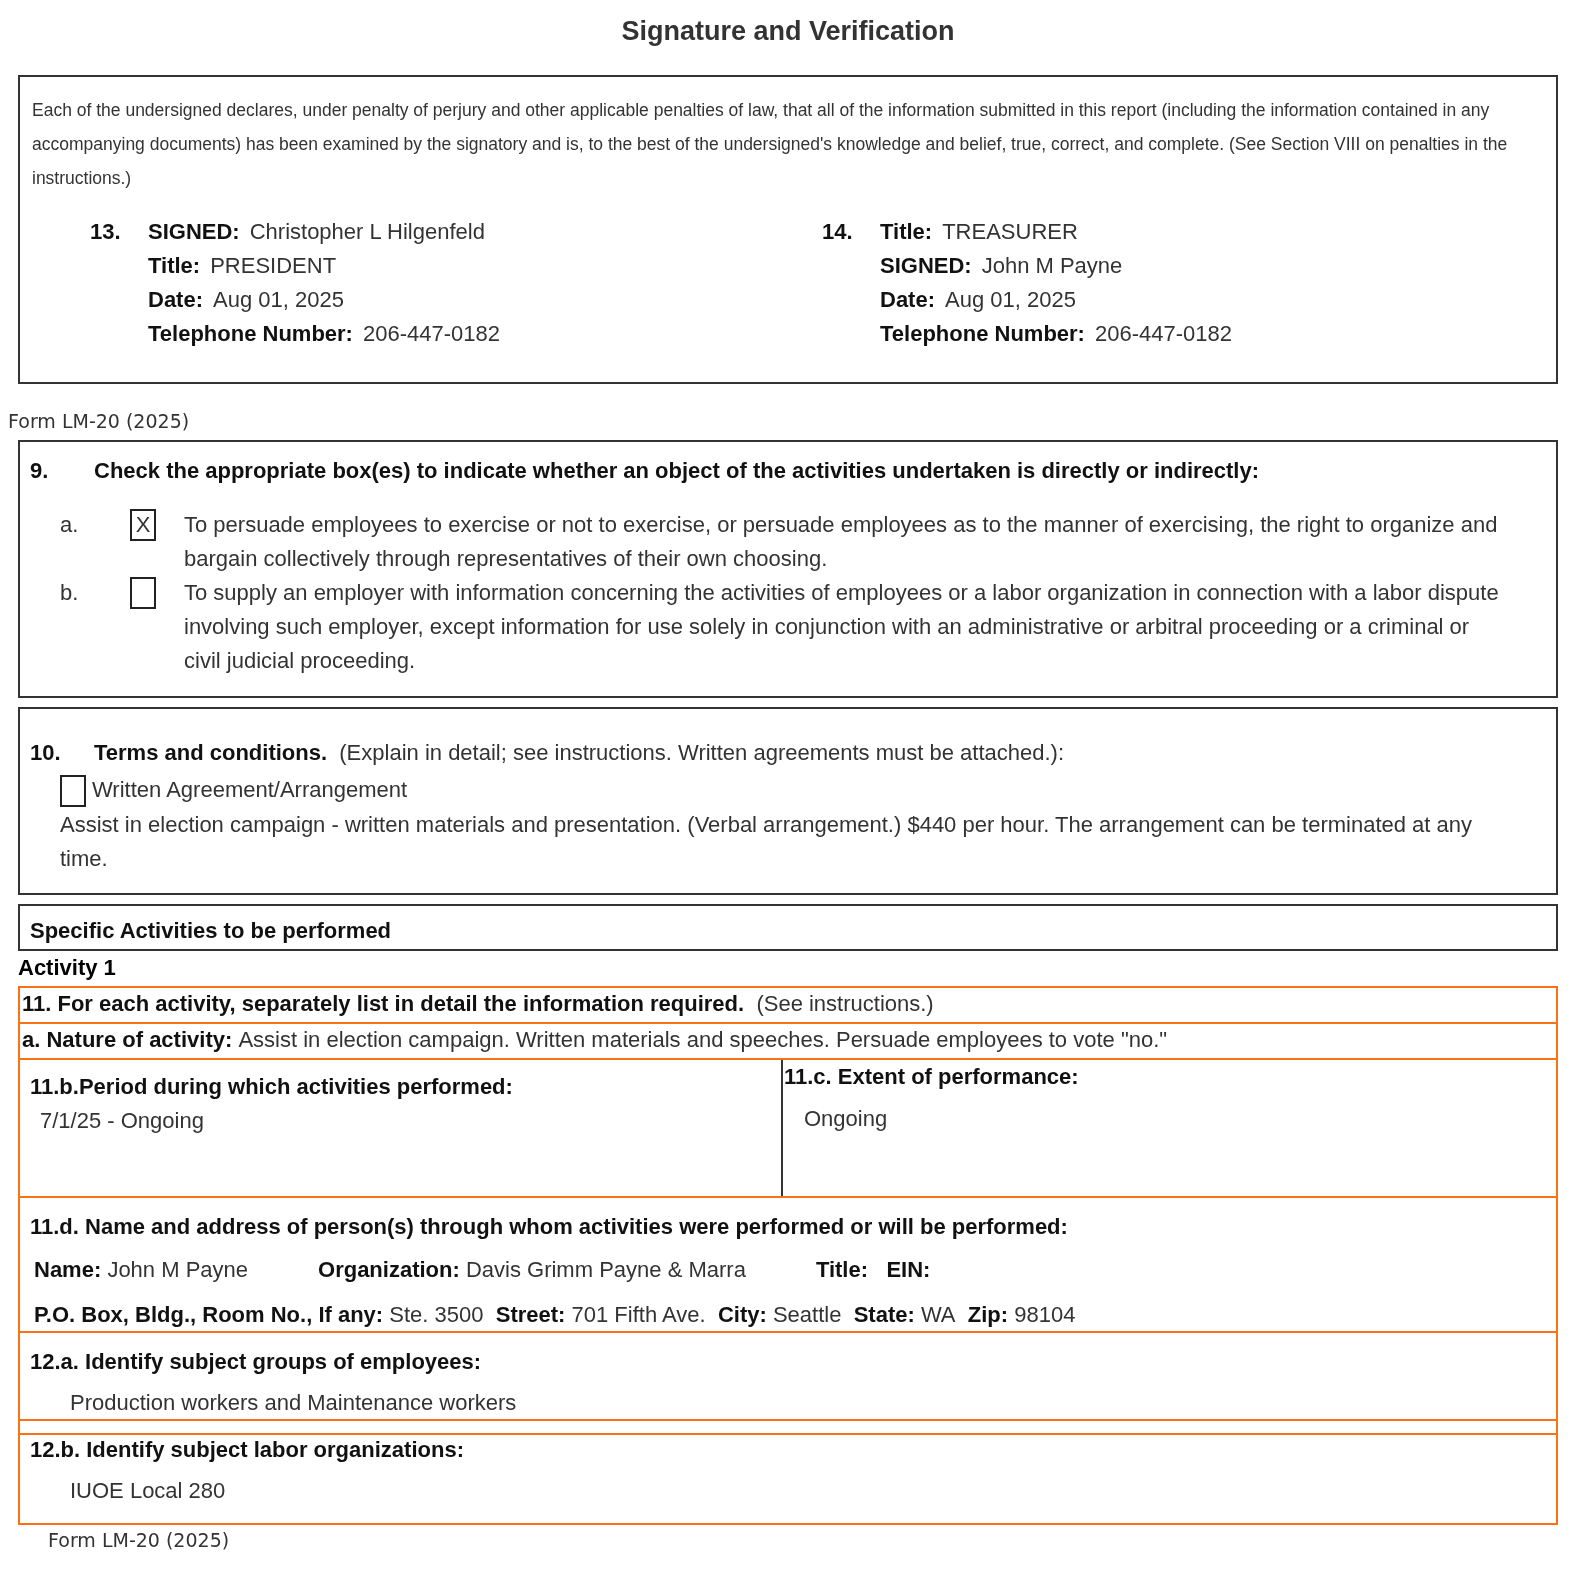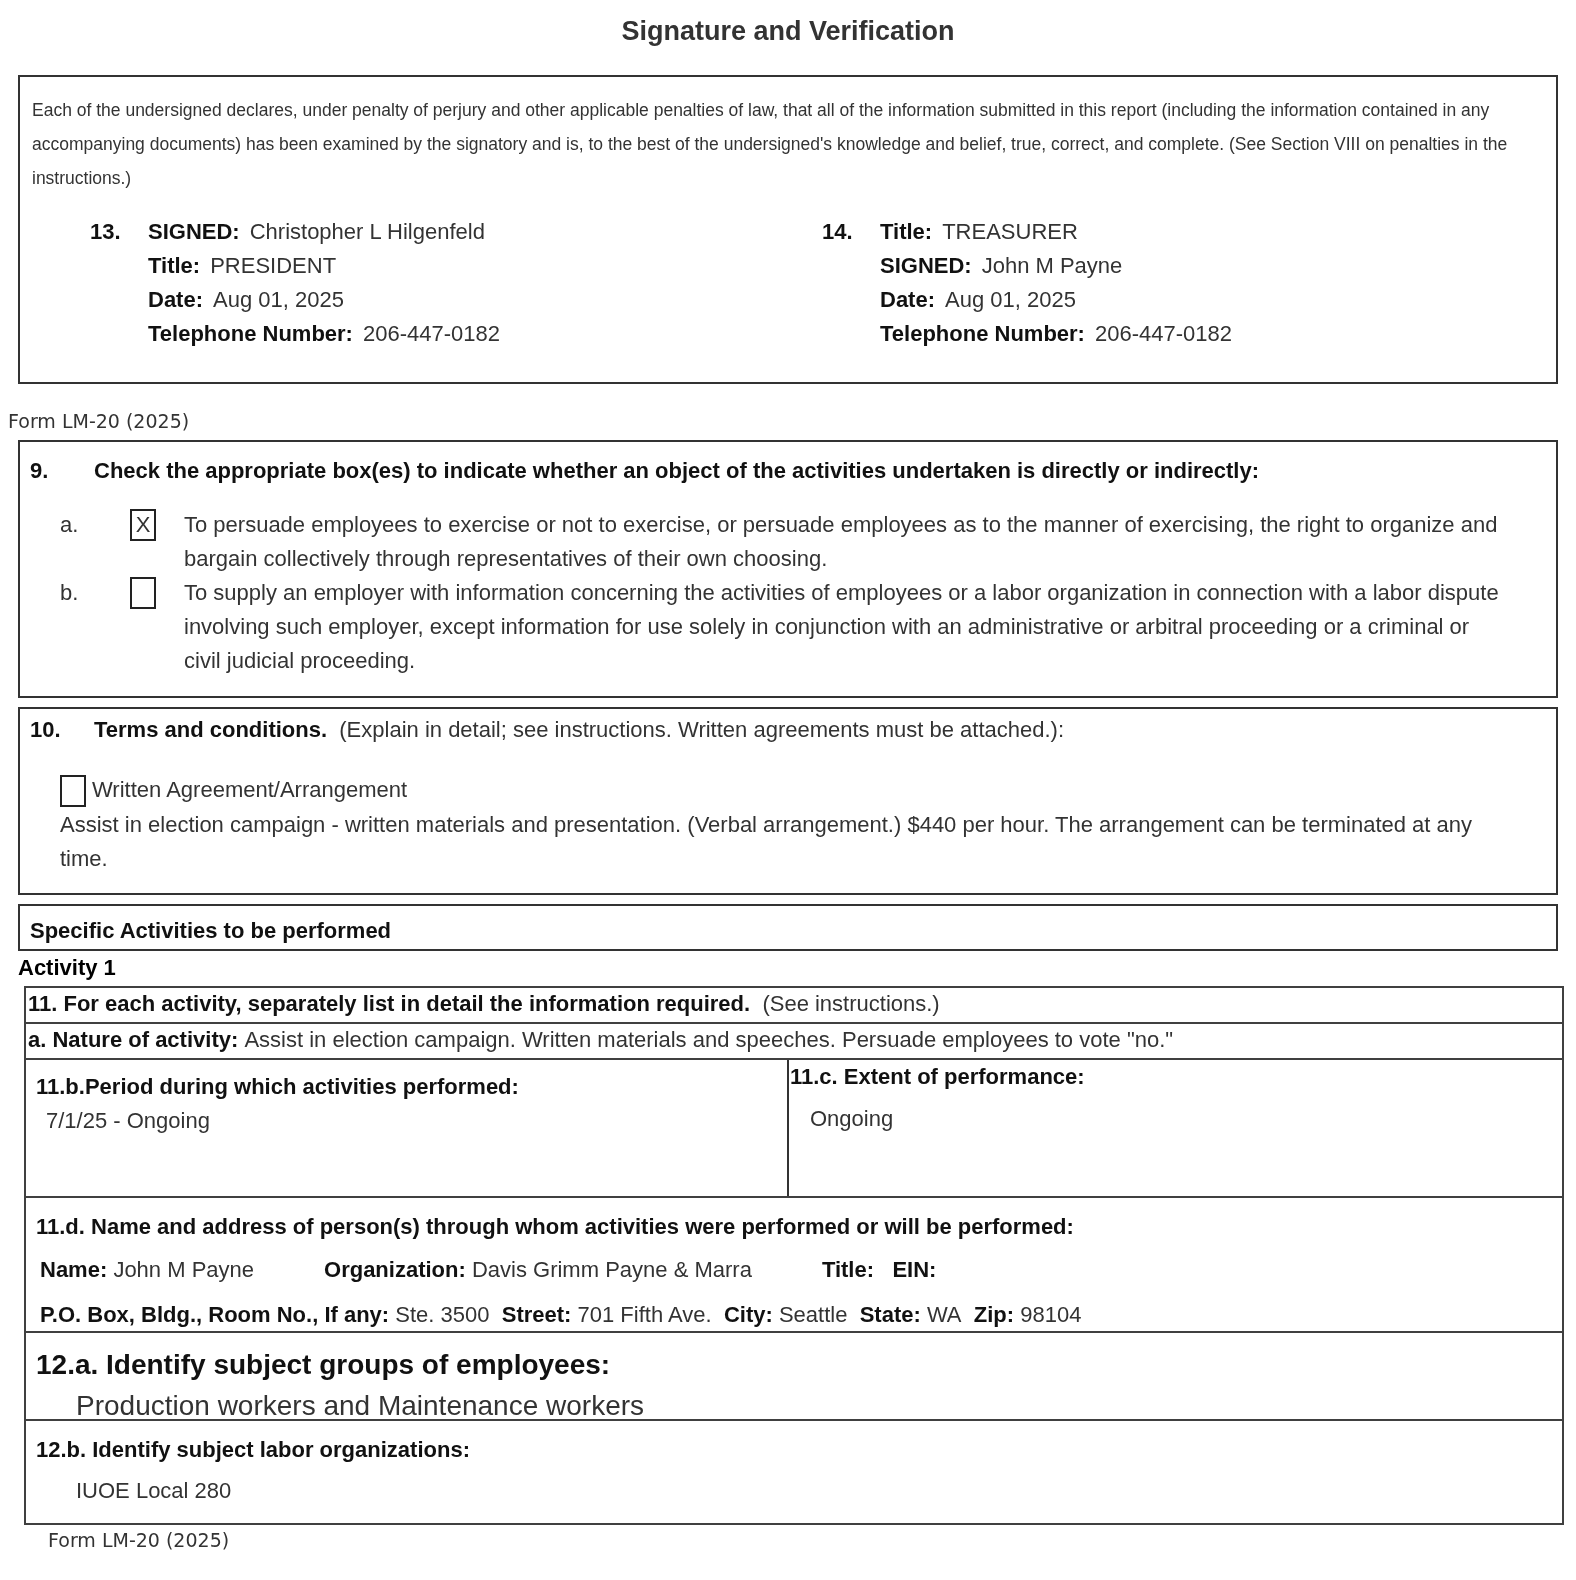--- a/index.html
+++ b/index.html
@@ -54,50 +54,50 @@
     .chk {
       position: absolute; width: 26px; height: 32px;
       border: 2px solid #222222; background: #fff;
       font-size: 22px; line-height: 28px; text-align: center; color: #333;
     }
     .s9-item .chk { left: 70px; top: 1px; }
     .s9-item .txt { position: absolute; left: 124px; top: 0; width: 1320px; }
 
     
     .s10-box { top: 707px; height: 188px; }
-    .s10-head { position: absolute; left: 10px; top: 8px; font-size: 22px; white-space: nowrap; }
+    .s10-head { position: absolute; left: 10px; top: 31px; font-size: 22px; white-space: nowrap; }
     .s10-head .num { display: inline-block; width: 64px; font-weight: bold; color: #111; }
     .s10-chkrow { position: absolute; left: 40px; top: 64px; font-size: 22px; line-height: 34px; }
     .s10-chkrow .chk { left: 0; top: 2px; }
     .s10-chkrow .lbl { position: absolute; left: 32px; top: 0; white-space: nowrap; }
     .s10-desc { position: absolute; left: 40px; top: 99px; width: 1420px; font-size: 22px; line-height: 34px; }
 
     
     .spec-box { top: 904px; height: 47px; }
     .spec-title { position: absolute; left: 10px; top: 12px; font-size: 22px; font-weight: bold; color: #111; }
     .activity-label { position: absolute; left: 18px; top: 955px; font-size: 22px; font-weight: bold; color: #000000; }
 
-    .row { position: absolute; left: 24px; width: 1540px; border: 2px solid #404040; }
+    .row { position: absolute; left: 18px; width: 1540px; border: 2px solid #f97316; }
     .r11 { top: 986px; height: 38px; font-size: 22px; padding: 3px 0 0 2px; white-space: nowrap; }
     .r11a { top: 1022px; height: 38px; font-size: 22px; padding: 3px 0 0 2px; white-space: nowrap; }
     .r11bc { top: 1058px; height: 140px; }
     .r11bc .divider { position: absolute; left: 761px; top: 0; width: 2px; height: 100%; background: #333; }
     .cell-b { position: absolute; left: 10px; top: 14px; font-size: 22px; }
     .cell-b .val { position: absolute; left: 10px; top: 34px; white-space: nowrap; }
     .cell-c { position: absolute; left: 764px; top: 4px; font-size: 22px; }
     .cell-c .val { position: absolute; left: 20px; top: 42px; white-space: nowrap; }
 
     .r11d { top: 1196px; height: 137px; font-size: 22px; }
     .r11d .head { position: absolute; left: 10px; top: 16px; font-weight: bold; color: #111; white-space: nowrap; }
     .r11d .line { position: absolute; left: 14px; white-space: nowrap; }
     .r11d .line1 { top: 59px; }
     .r11d .line2 { top: 104px; }
     .r11d .gap { display: inline-block; }
 
-    .r12a { top: 1331px; height: 90px; font-size: 28px; }
+    .r12a { top: 1331px; height: 104px; font-size: 22px; }
     .r12b { top: 1419px; height: 106px; font-size: 22px; }
     .r12 .head { position: absolute; left: 10px; top: 16px; font-weight: bold; color: #111; white-space: nowrap; }
     .r12 .val { position: absolute; left: 50px; top: 57px; white-space: nowrap; }
   </style>
 </head>
 <body>
 
 <div class="page">
 
   <div class="page-title">Signature and Verification</div>

